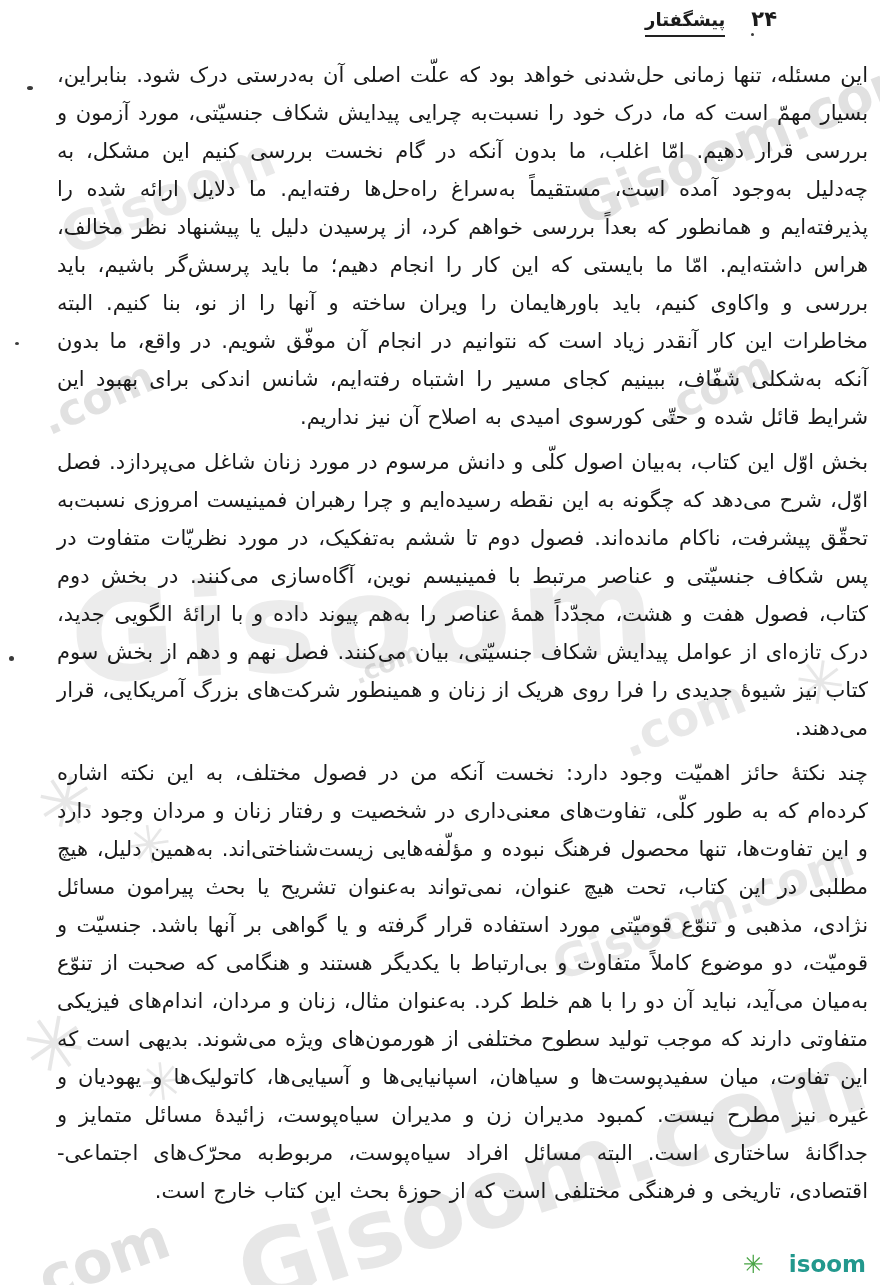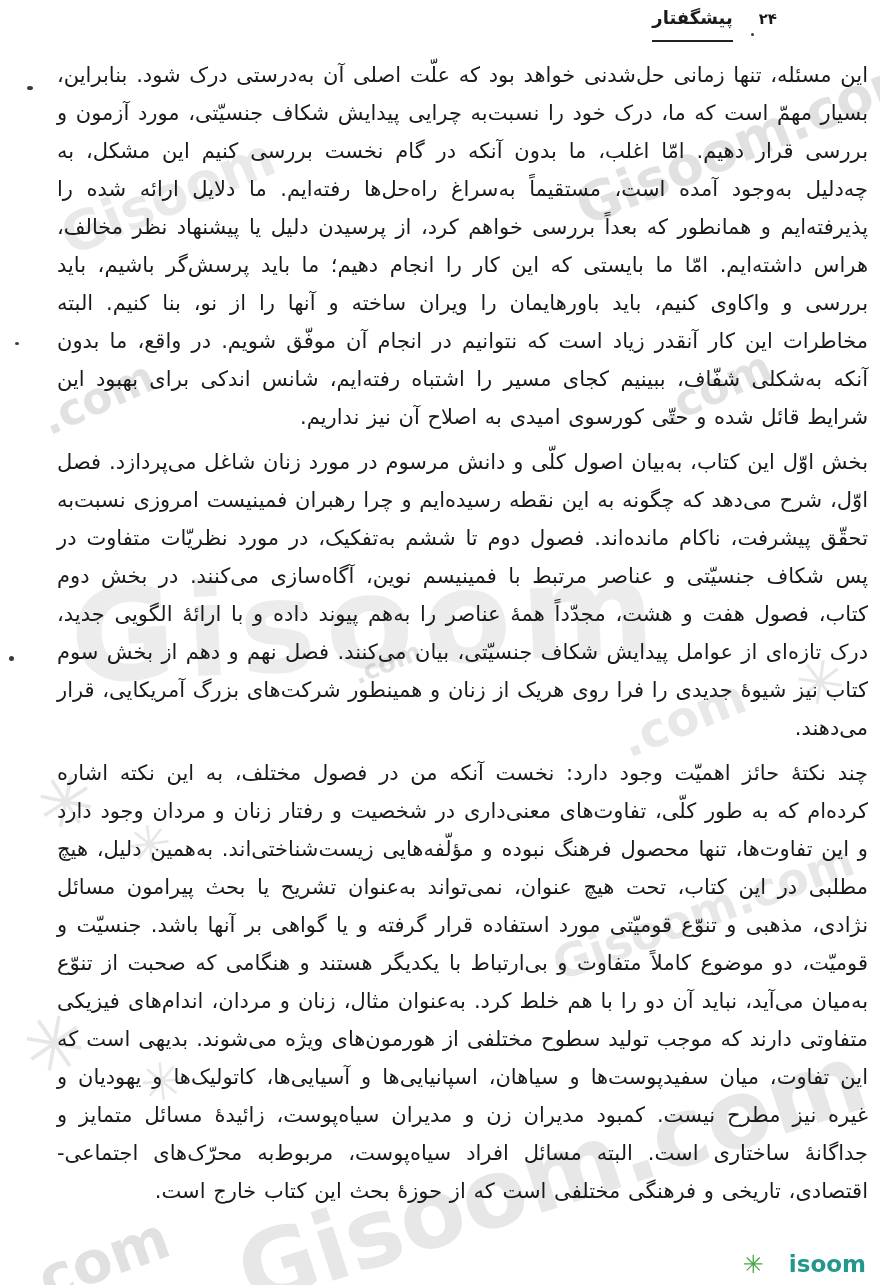--- a/index.html
+++ b/index.html
@@ -18,25 +18,25 @@
   .running-header {
     position: absolute;
     top: 7px;
     right: 103px;
     direction: rtl;
     display: flex;
     align-items: baseline;
     gap: 26px;
     font-weight: bold;
   }
-  .page-number { font-size: 15px; letter-spacing: 1px; }
+  .page-number { font-size: 21px; letter-spacing: 1px; }
   .section-title {
     font-size: 18px;
     border-bottom: 2px solid #222;
-    padding-bottom: 12px;
+    padding-bottom: 5px;
   }
 
   
   .page-body {
     position: absolute;
     top: 56px;
     right: 12px;
     left: 57px;
     direction: rtl;
     text-align: justify;

